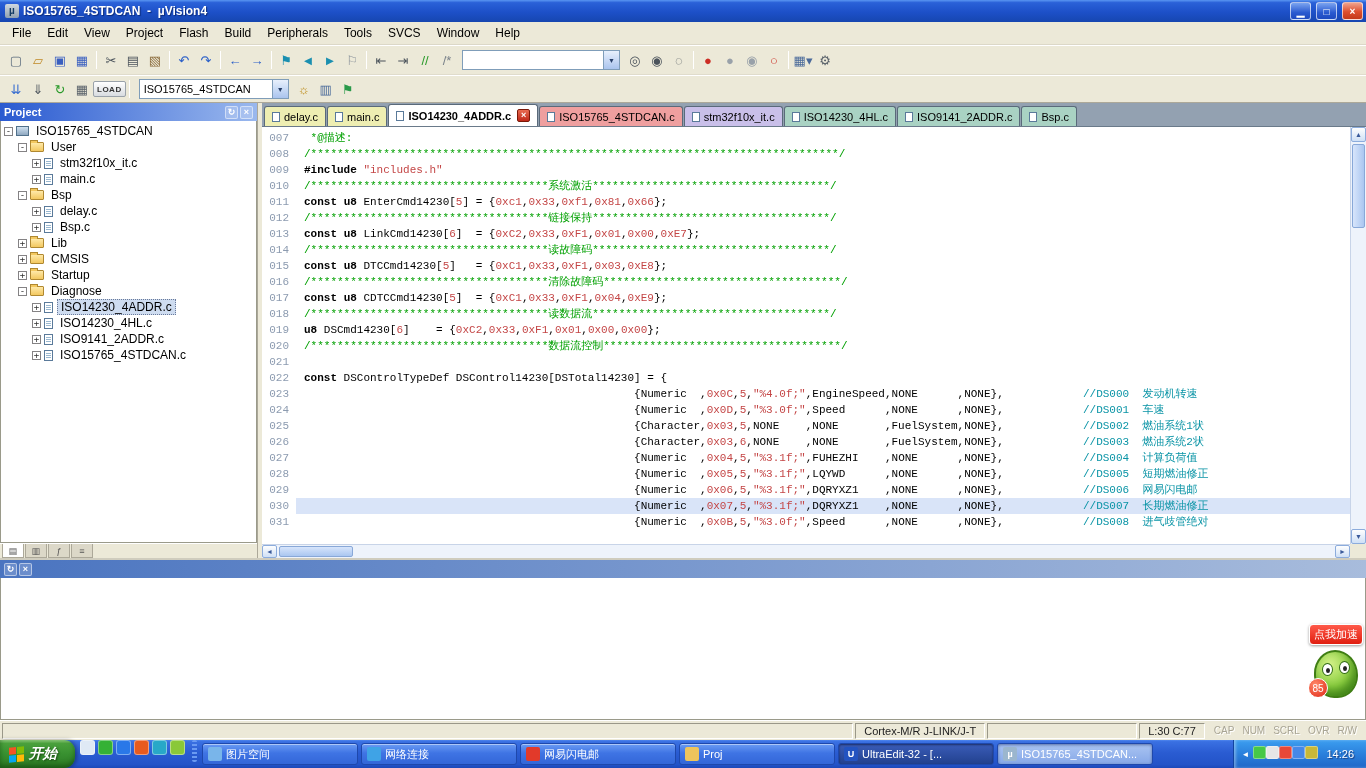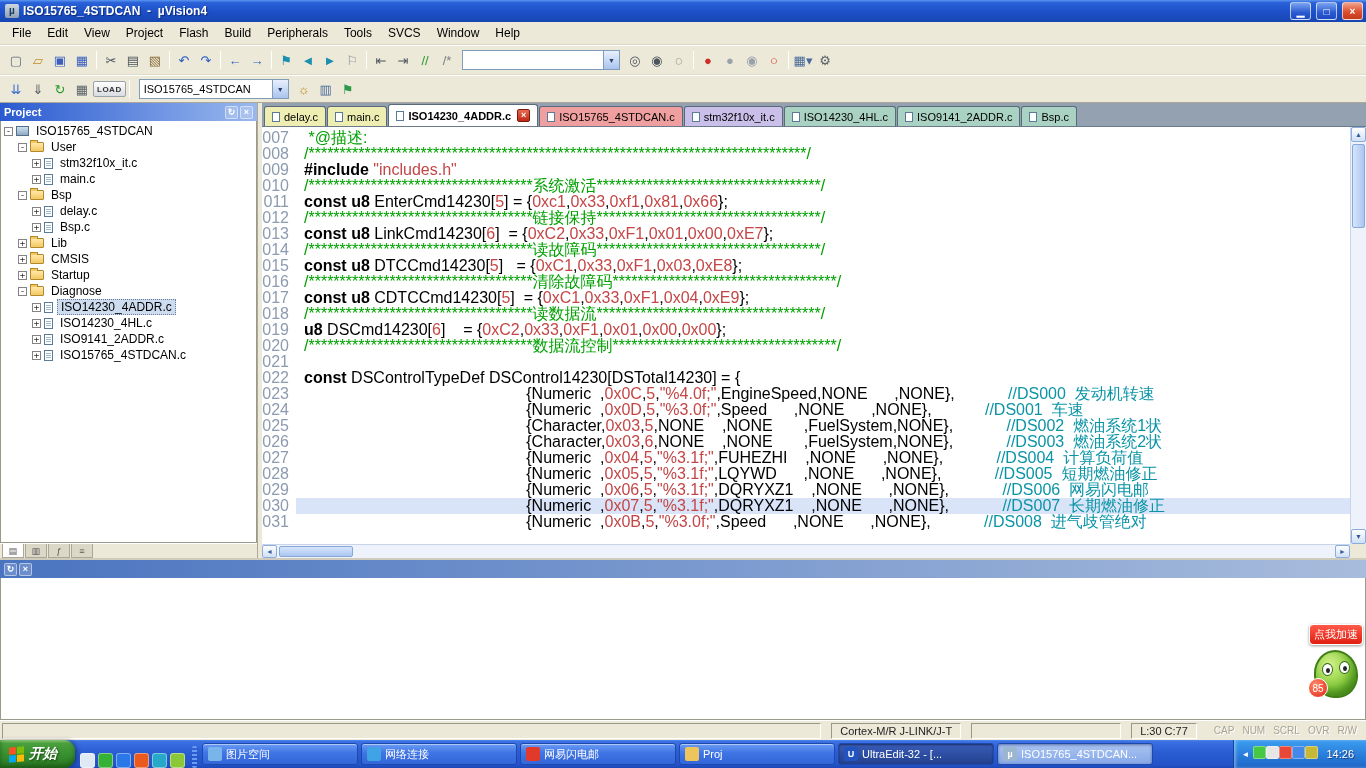--- a/index.html
+++ b/index.html
@@ -54,21 +54,21 @@
 .vsplit{position:absolute;left:258px;top:103px;width:4px;bottom:210px;background:#ece9d8}
 
 
 .editor{position:absolute;left:262px;top:103px;right:0;bottom:210px;background:#93a1b1}
 .tabbar{position:absolute;top:0;left:0;right:0;height:24px;display:flex;align-items:flex-end;padding:2px 0 0 2px;background:#93a1b1;border-bottom:1px solid #6a7a8a}
 .tab{height:20px;display:inline-flex;align-items:center;gap:4px;padding:0 7px;margin-right:1px;font-size:11px;background:#d6d2c2;border:1px solid #5a6a7a;border-bottom:none;border-radius:3px 3px 0 0;white-space:nowrap;cursor:default}
 .tab.active{background:#fff;font-weight:bold;height:22px}
 .tab-icon{width:8px;height:10px;background:#fff;border:1px solid #5a7a9a;flex:none}
 .tab-close{width:13px;height:13px;flex:none;background:linear-gradient(#e86a50,#c02818);border:1px solid #7a1808;color:#fff;font-size:9px;line-height:11px;text-align:center;border-radius:2px;margin-left:2px}
 .codewrap{position:absolute;top:24px;left:0;right:16px;bottom:14px;background:#fff;overflow:hidden;padding-top:3px}
-.code-line{height:16px;line-height:16px;display:flex;white-space:pre;font-family:Liberation Sans, sans-serif;font-size:16px}
+.code-line{height:16px;line-height:16px;display:flex;white-space:pre;font-family:Liberation Mono, monospace;font-size:11px}
 .gutter{width:34px;flex:none;text-align:right;padding-right:7px;color:#8c9bb0;background:#fff}
 .lc{flex:1;overflow:hidden;padding-left:8px}
 .lc.hl{background:#d9e4f8}
 .tok-comment{color:#00a000}
 .tok-teal{color:#0a94a6}
 .tok-num{color:#c44646}
 .tok-str{color:#c44646}
 .tok-kw{font-weight:bold}
 
 
@@ -84,28 +84,28 @@
 .sb-thumb-h{position:absolute;top:1px;bottom:1px;left:17px;width:74px;background:linear-gradient(#d7e5fb,#aac6f0);border:1px solid #88a8d8;border-radius:2px}
 .sb-corner{position:absolute;right:0;bottom:0;width:16px;height:14px;background:#ece9d8}
 
 
 .buildout{position:absolute;left:0;right:0;top:558px;height:162px;background:#ece9d8;display:flex;flex-direction:column;border-top:2px solid #cfccbe}
 .bo-head{background:linear-gradient(90deg,#4a74c0,#a8bcdc)}
 .bo-body{flex:1;background:#fff;border:1px solid #9a9a8a;border-top:none}
 
 
 .statusbar{position:absolute;left:0;right:0;top:720px;height:20px;background:#ece9d8;border-top:1px solid #fff;display:flex;align-items:center;padding:1px 2px;font-size:11px;color:#222}
-.st-box{height:16px;display:flex;align-items:center;padding:0 8px;border:1px solid;border-color:#9a9889 #fff #fff #9a9889;margin-right:10px;white-space:nowrap}
+.st-box{height:16px;display:flex;align-items:center;padding:0 8px;border:1px solid;border-color:#9a9889 #fff #fff #9a9889;margin-right:2px;white-space:nowrap}
 .st-fill{flex:1}
 .st-mid{width:150px}
 .st-flags{display:flex;gap:2px;margin:0 4px;color:#a8a494;text-shadow:1px 1px 0 #fff;font-size:10px}
 .st-flags .flag{padding:0 3px}
 
 
-.taskbar{position:absolute;left:0;right:0;top:740px;height:28px;background:linear-gradient(180deg,#4f86ee 0%,#3a70e2 6%,#2a5cd2 45%,#2353c8 88%,#1c48b8 100%);display:flex;align-items:flex-end;color:#fff}
+.taskbar{position:absolute;left:0;right:0;top:740px;height:28px;background:linear-gradient(180deg,#4f86ee 0%,#3a70e2 6%,#2a5cd2 45%,#2353c8 88%,#1c48b8 100%);display:flex;align-items:flex-start;color:#fff}
 .start{height:28px;flex:none;display:flex;align-items:center;gap:5px;padding:0 18px 0 9px;border-radius:0 11px 11px 0;background:linear-gradient(180deg,#8cc87a 0%,#4aa03c 12%,#389030 50%,#2c7a24 100%);box-shadow:2px 0 4px rgba(0,0,0,.35),inset 0 -3px 5px rgba(10,60,8,.5);font-size:14px;font-weight:bold;font-style:italic;text-shadow:1px 1px 2px #1a4a12;cursor:default}
 .winflag{width:15px;height:15px;display:grid;grid-template-columns:7px 7px;grid-template-rows:7px 7px;gap:1px;transform:skewY(-6deg)}
 .winflag i{display:block}
 .winflag i:nth-child(1){background:#f35325}
 .winflag i:nth-child(2){background:#81bc06}
 .winflag i:nth-child(3){background:#05a6f0}
 .winflag i:nth-child(4){background:#ffba08}
 .ql{display:flex;align-items:center;gap:3px;padding:0 5px}
 .ql-icon{width:15px;height:15px;border-radius:3px;border:1px solid rgba(255,255,255,.4)}
 .tb-grip{width:5px;height:22px;margin:0 2px;background:repeating-linear-gradient(180deg,#6a9af2 0 2px,transparent 2px 4px);border-radius:2px}

